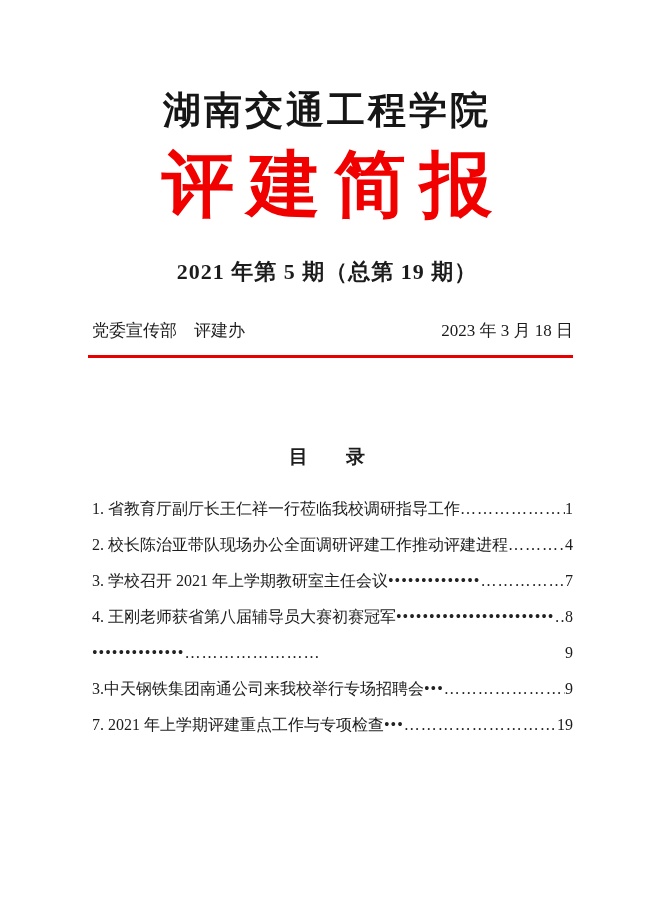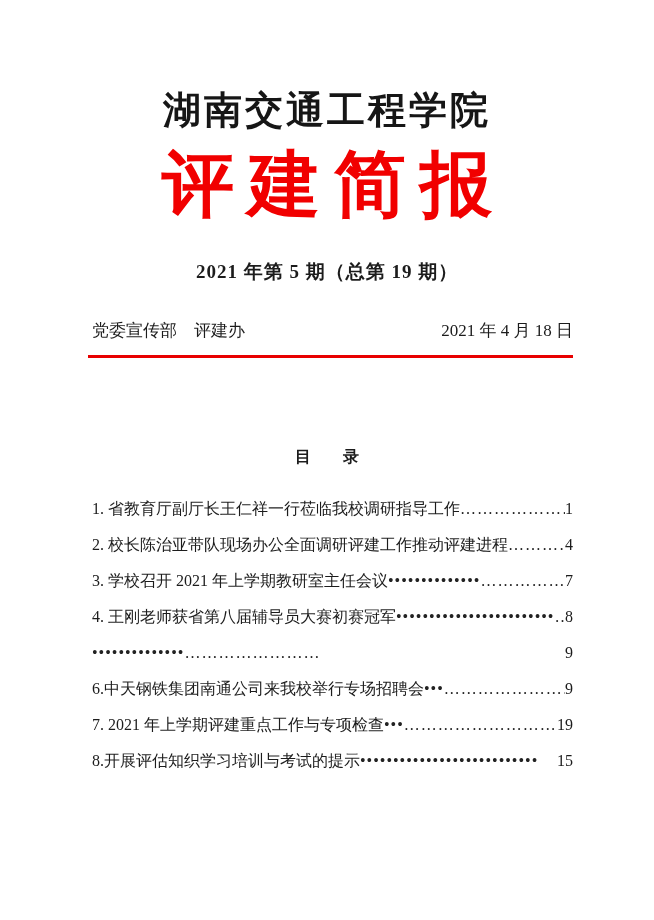--- a/index.html
+++ b/index.html
@@ -24,36 +24,36 @@
     text-align:center;
     margin-top:16px;
     font-size:72px;line-height:79px;
     font-weight:bold;letter-spacing:14px;
     color:var(--title-red);
     text-indent:14px; 
   }
   .issue-line{
     text-align:center;
     margin-top:34px;
-    font-size:19px;line-height:26px;
+    font-size:22px;line-height:26px;
     font-weight:bold;letter-spacing:1px;
   }
   .publisher-row{
     display:flex;justify-content:space-between;align-items:baseline;
     margin:34px 81px 0 92px;
     font-size:17px;line-height:24px;font-family:Liberation Serif, serif;
   }
   .red-divider{
     height:3px;background:var(--divider-red);
     margin:12px 81px 0 88px;
   }
   .toc-title{
     text-align:center;
     margin-top:86px;
-    font-size:16px;line-height:26px;
+    font-size:19px;line-height:26px;
     font-weight:bold;
   }
   .toc-list{margin:28px 81px 16px 92px;}
   .toc-row{
     display:flex;align-items:baseline;
     font-size:16px;line-height:22px;
     margin-bottom:14px;
   }
   .toc-label{white-space:nowrap;flex:0 0 auto;}
   .toc-leader{
@@ -68,21 +68,21 @@
 <div class="page">
 
   <div class="school-name">湖南交通工程学院</div>
 
   <div class="bulletin-title">评建简报</div>
 
   <div class="issue-line">2021 年第 5 期（总第 19 期）</div>
 
   <div class="publisher-row">
     <span class="publisher">党委宣传部　评建办</span>
-    <span class="pub-date">2021 年 4 月 18 日</span>
+    <span class="pub-date">2023 年 3 月 18 日</span>
   </div>
 
   <div class="red-divider"></div>
 
   <div class="toc-title">目　　录</div>
 
   <div class="toc-list">
 
     <div class="toc-row">
       <span class="toc-label">1. 省教育厅副厅长王仁祥一行莅临我校调研指导工作</span>
@@ -107,31 +107,26 @@
       <span class="toc-leader">••••••••••••••••••••••••…………</span>
       <span class="toc-page">8</span>
     </div>
 
     <div class="toc-row">
       <span class="toc-leader">••••••••••••••……………………</span>
       <span class="toc-page">9</span>
     </div>
 
     <div class="toc-row">
-      <span class="toc-label">6.中天钢铁集团南通公司来我校举行专场招聘会 </span>
+      <span class="toc-label">3.中天钢铁集团南通公司来我校举行专场招聘会 </span>
       <span class="toc-leader">•••………………………………</span>
       <span class="toc-page">9</span>
     </div>
 
     <div class="toc-row">
       <span class="toc-label">7. 2021 年上学期评建重点工作与专项检查 </span>
       <span class="toc-leader">•••…………………………………</span>
       <span class="toc-page">19</span>
     </div>
 
-    <div class="toc-row">
-      <span class="toc-label">8.开展评估知织学习培训与考试的提示 </span>
-      <span class="toc-leader">•••••••••••••••••••••••••••</span>
-      <span class="toc-page">15</span>
-    </div>
 
   </div>
 </div>
 
 </body></html>

